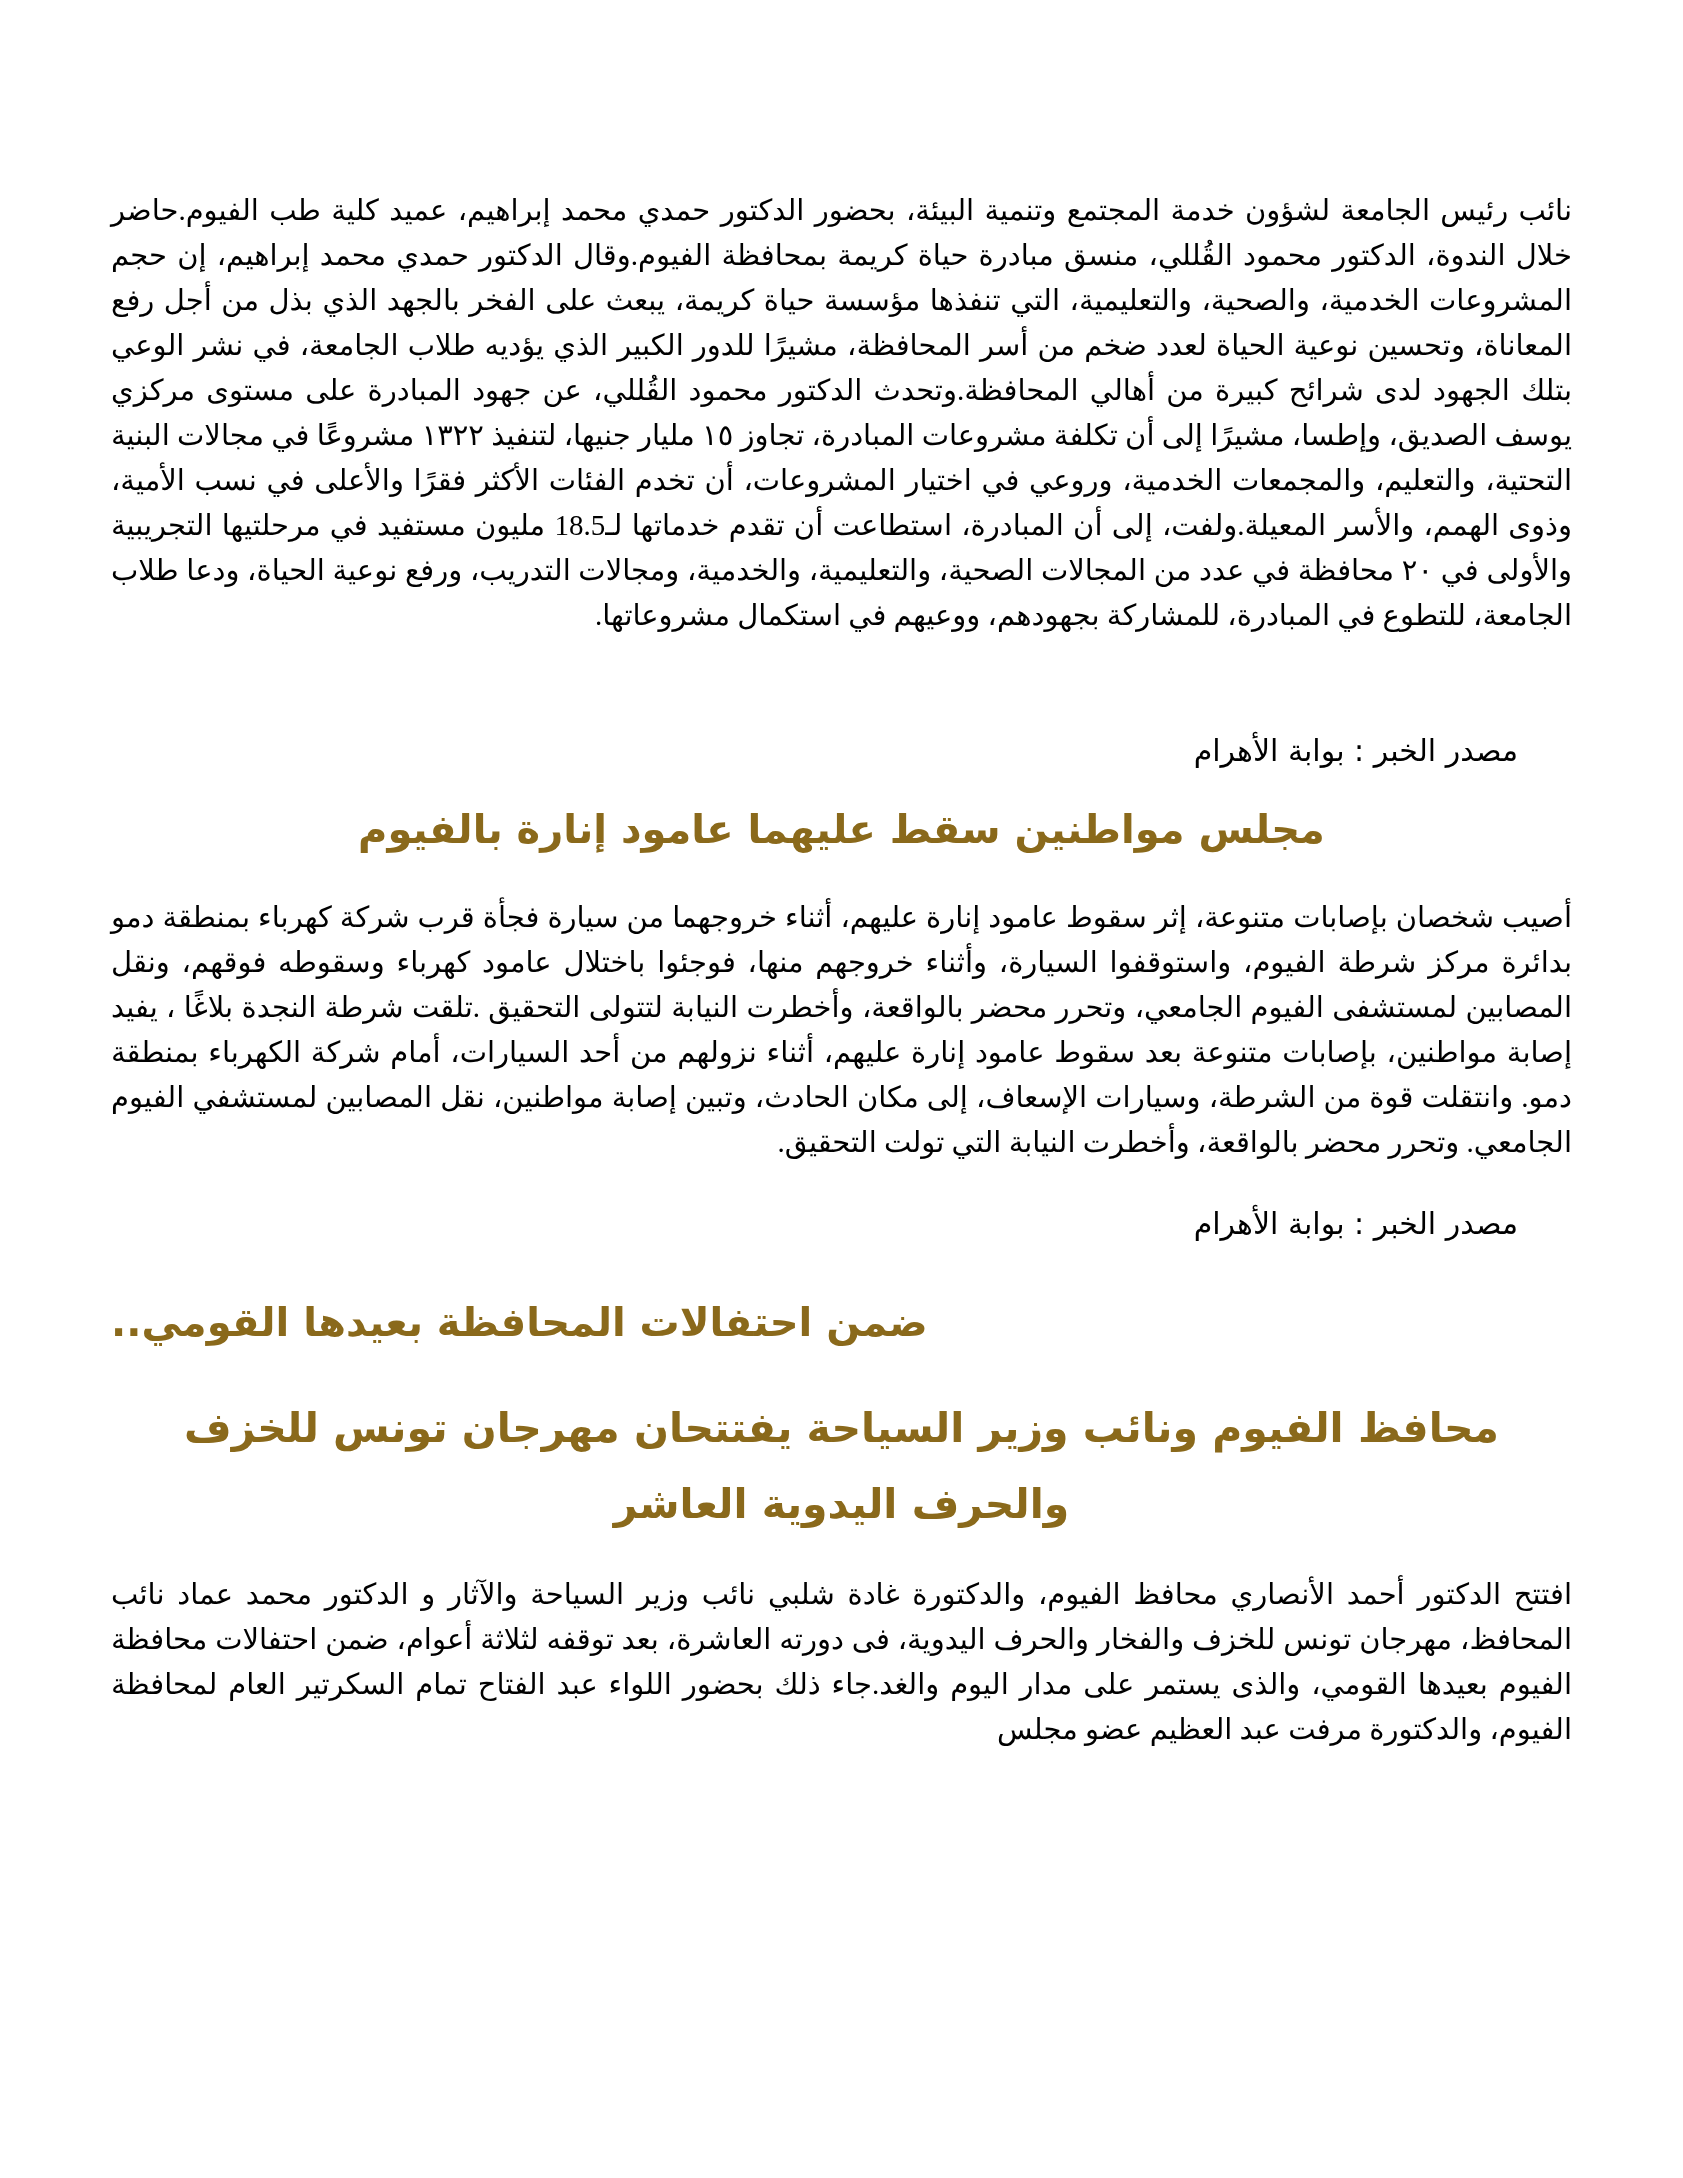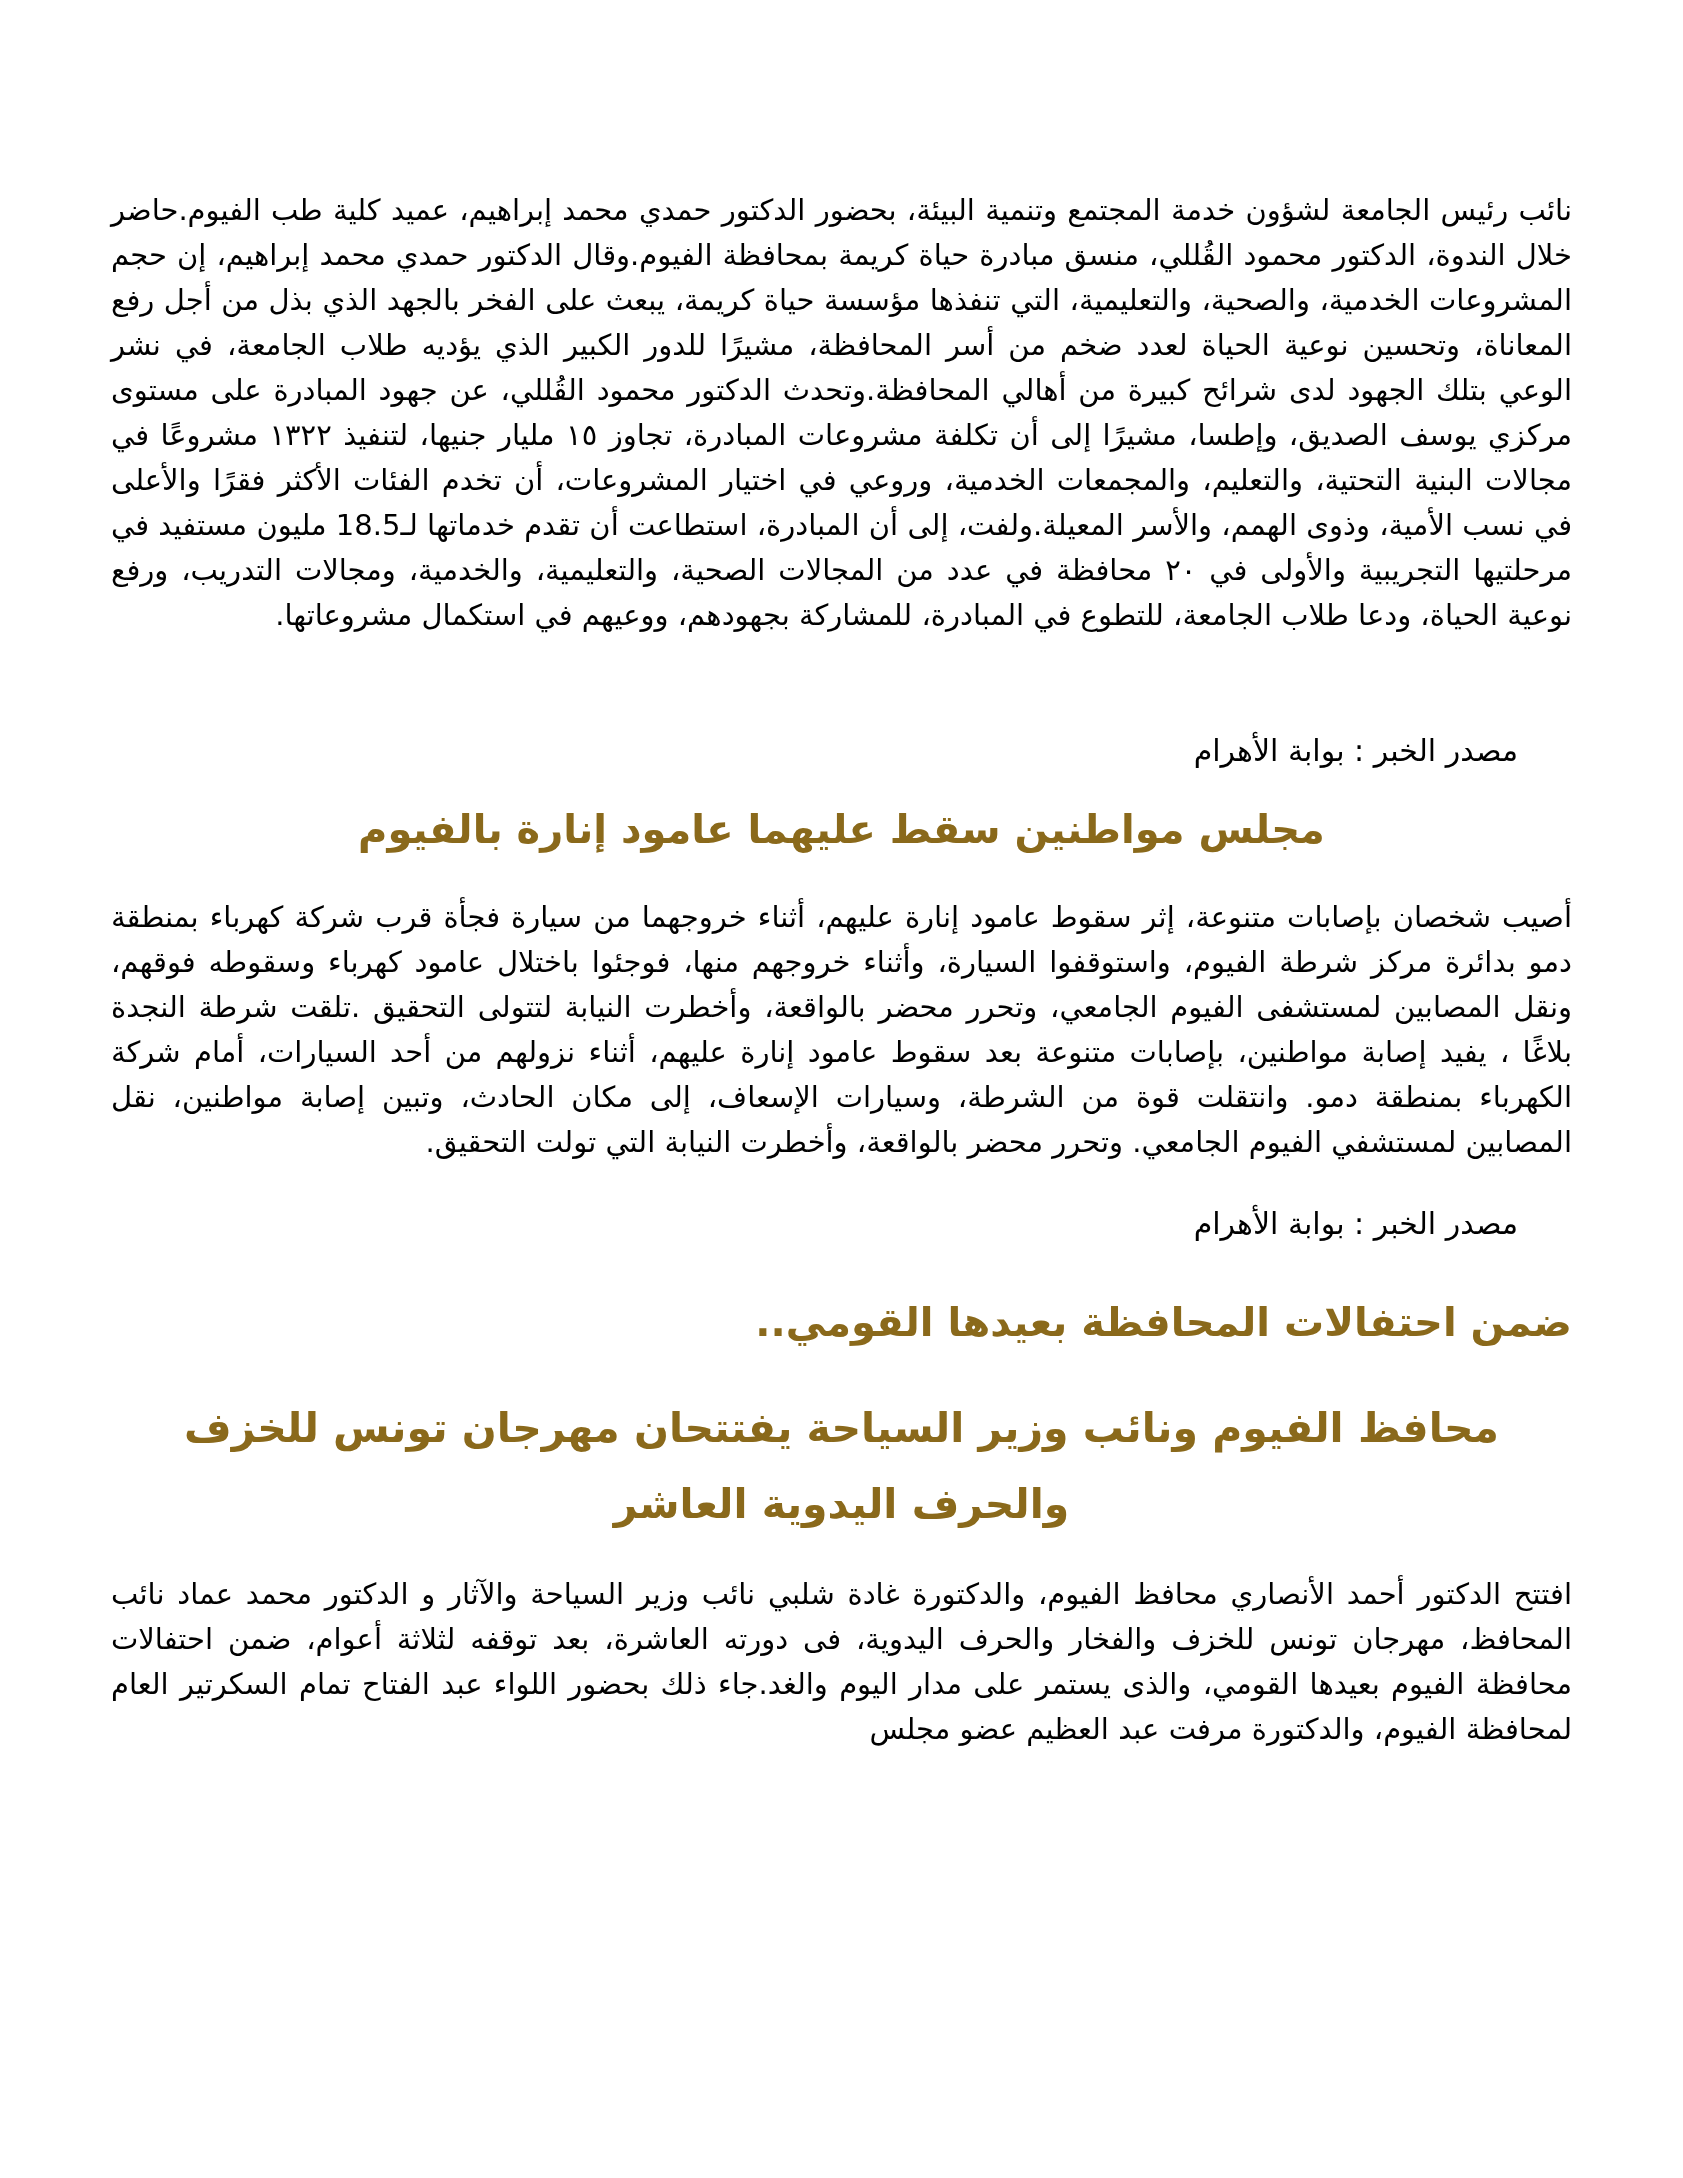--- a/index.html
+++ b/index.html
@@ -20,20 +20,21 @@
     font-family: "DejaVu Sans", sans-serif;
     color: #000000;
   }
   .body-text {
     margin: 0;
     font-size: 29px;
     line-height: 45px;
     text-align: justify;
     text-justify: inter-word;
     color: #000000;
+    font-family: Liberation Serif, serif;
   }
   .source-block {
     margin: 89px 16px 0 0;
     padding-left: 0;
     margin-left: 54px; 
     margin-right: 54px;
     text-align: left;
     direction: rtl;
   }
   .source-block .src-line {
@@ -53,21 +54,21 @@
     line-height: 55px;
     font-weight: bold;
     text-align: center;
     color: #8A691B;
   }
   .kicker {
     margin: 48px 0 0 0;
     font-size: 40px;
     line-height: 55px;
     font-weight: bold;
-    text-align: right;
+    text-align: left;
     color: #8A691B;
   }
   .headline-multiline {
     margin: 40px 0 0 0;
     font-size: 41px;
     line-height: 76px;
     font-weight: bold;
     text-align: center;
     color: #8A691B;
   }

